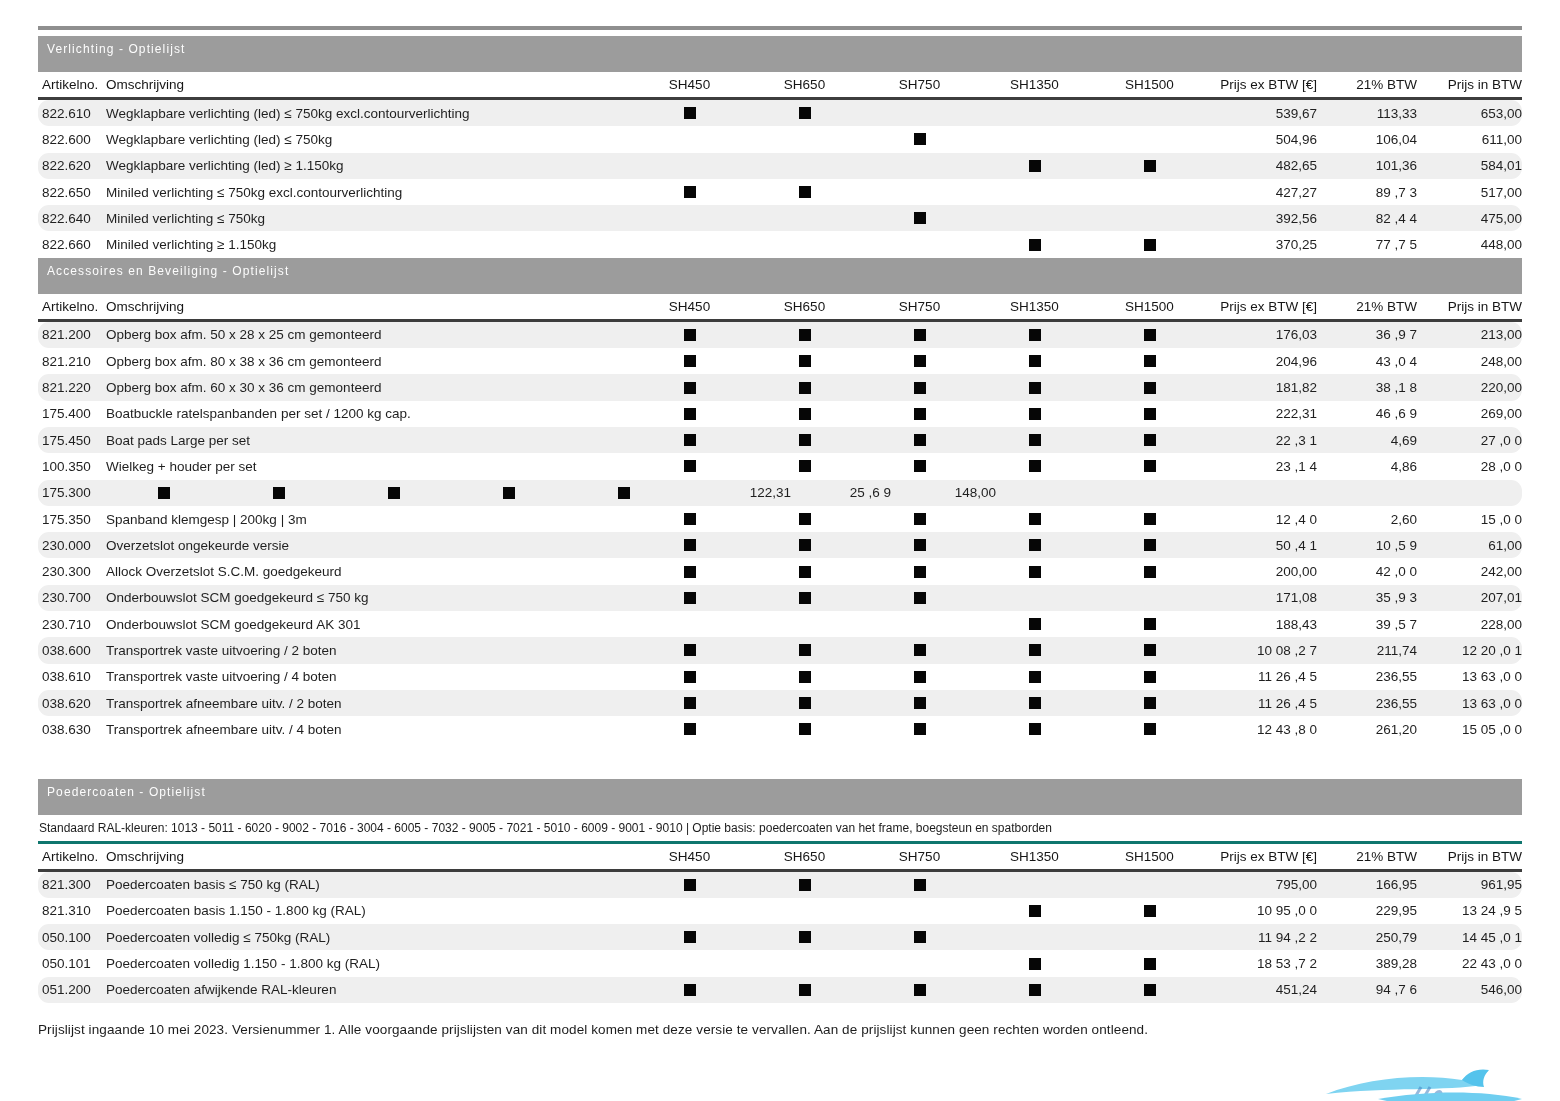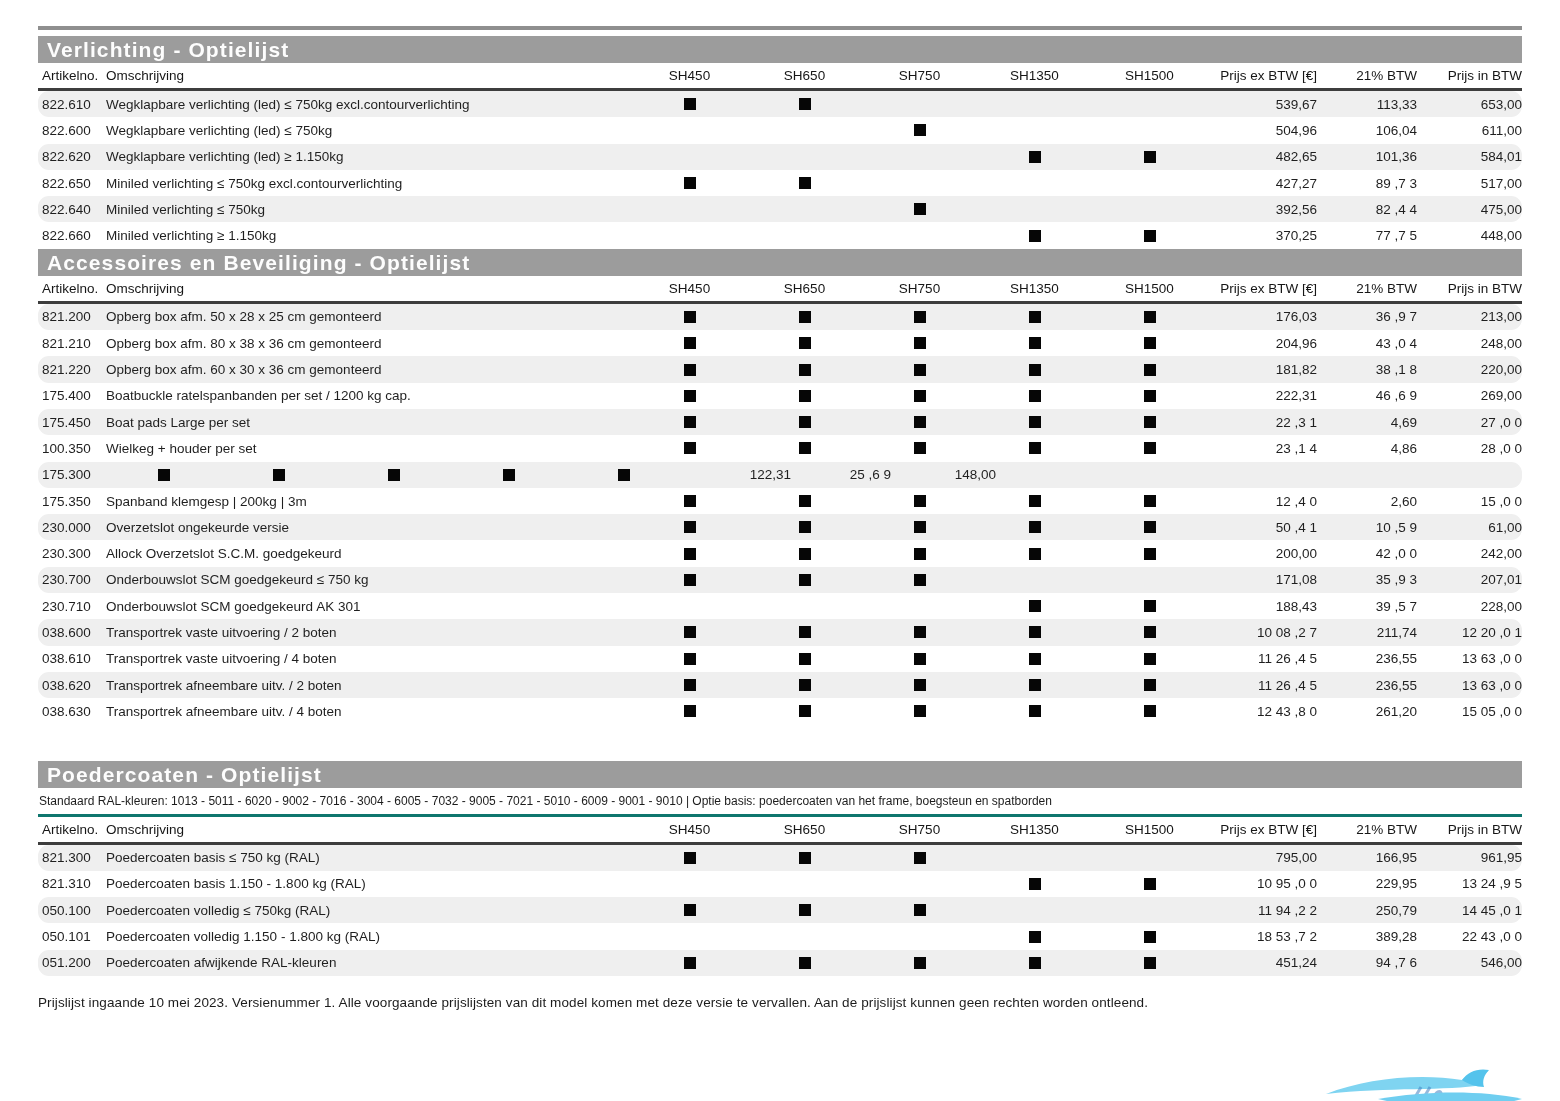--- a/index.html
+++ b/index.html
@@ -12,24 +12,24 @@
   .page{position:relative;width:1560px;height:1101px;background:#fff;}
   .content{margin-left:38px;width:1484px;}
   .top-rule{height:4px;background:#8f8f8f;margin-top:26px;}
 
   .section{margin-top:0;}
   .sec1{margin-top:6px;}
   .sec2{}
   .sec3{margin-top:36px;}
 
   .title-bar{
-    height:27px;line-height:27px;
+    height:36px;line-height:27px;
     background:#9c9c9c;color:#fdfdfd;
-    font-size:21px;letter-spacing:1.1px;
-    padding-left:9px;font-weight:700;
+    font-size:12px;letter-spacing:1.1px;
+    padding-left:9px;font-weight:400;
   }
   .subtitle{
     font-size:12px;color:#1c1c1c;
     height:21px;line-height:21px;
     padding:3px 0 2px 1px;
     border-bottom:3px solid #0f766e;
   }
   .head-row{
     display:flex;align-items:center;
     height:25px;

